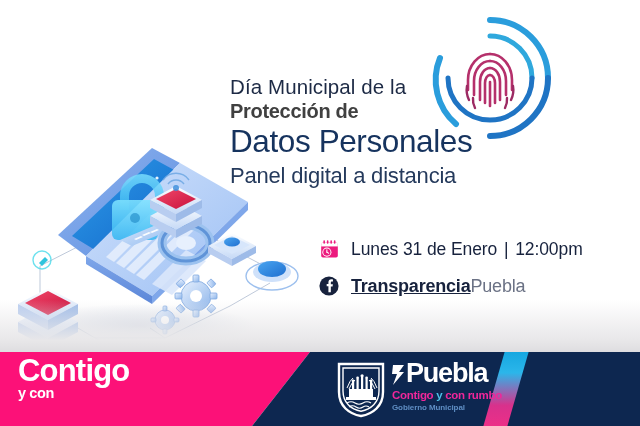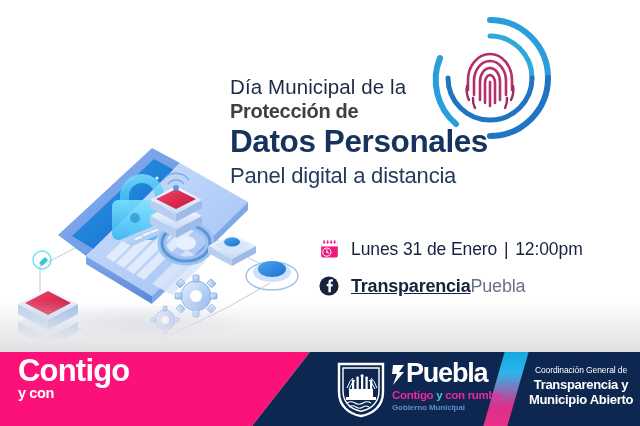--- a/index.html
+++ b/index.html
@@ -35,21 +35,21 @@
   .kicker {
     font-size:20.5px; color:#1d2a45; letter-spacing:0.1px;
     font-weight:400; line-height:1.12; white-space:nowrap;
   }
   .line1 {
     font-size:20px; color:#404040; font-weight:700;
     line-height:1.12; letter-spacing:-0.3px; white-space:nowrap;
     margin-top:1px;
   }
   .line2 {
-    font-size:31.5px; color:#16335e; font-weight:700;
+    font-size:31.5px; color:#16335e; font-weight:400;
     line-height:1.1; letter-spacing:-0.4px; white-space:nowrap;
     margin-top:2px;
   }
   .sub {
     font-size:22px; color:#253a5c; font-weight:400;
     line-height:1.15; letter-spacing:-0.2px; white-space:nowrap;
     margin-top:4px;
   }
 
   
@@ -414,19 +414,14 @@
         <svg width="13" height="22" viewBox="0 0 13 22" xmlns="http://www.w3.org/2000/svg">
           <path d="M1,1 h11 l-5,7 h5 l-11,13 l4,-11 h-5 Z" fill="#ffffff"></path>
         </svg>
       </span>
       <span class="puebla-txt">Puebla</span>
     </div>
     <div class="puebla-tag"><span>Contigo</span><span class="yg"> y </span><span>con rumbo</span></div>
     <div class="puebla-gob">Gobierno Municipal</div>
   </div>
 
-  <div class="coord">
-    <div class="coord-1">Coordinación General de</div>
-    <div class="coord-2">Transparencia y</div>
-    <div class="coord-3">Municipio Abierto</div>
-  </div>
 
 </div>
 
 </body></html>

